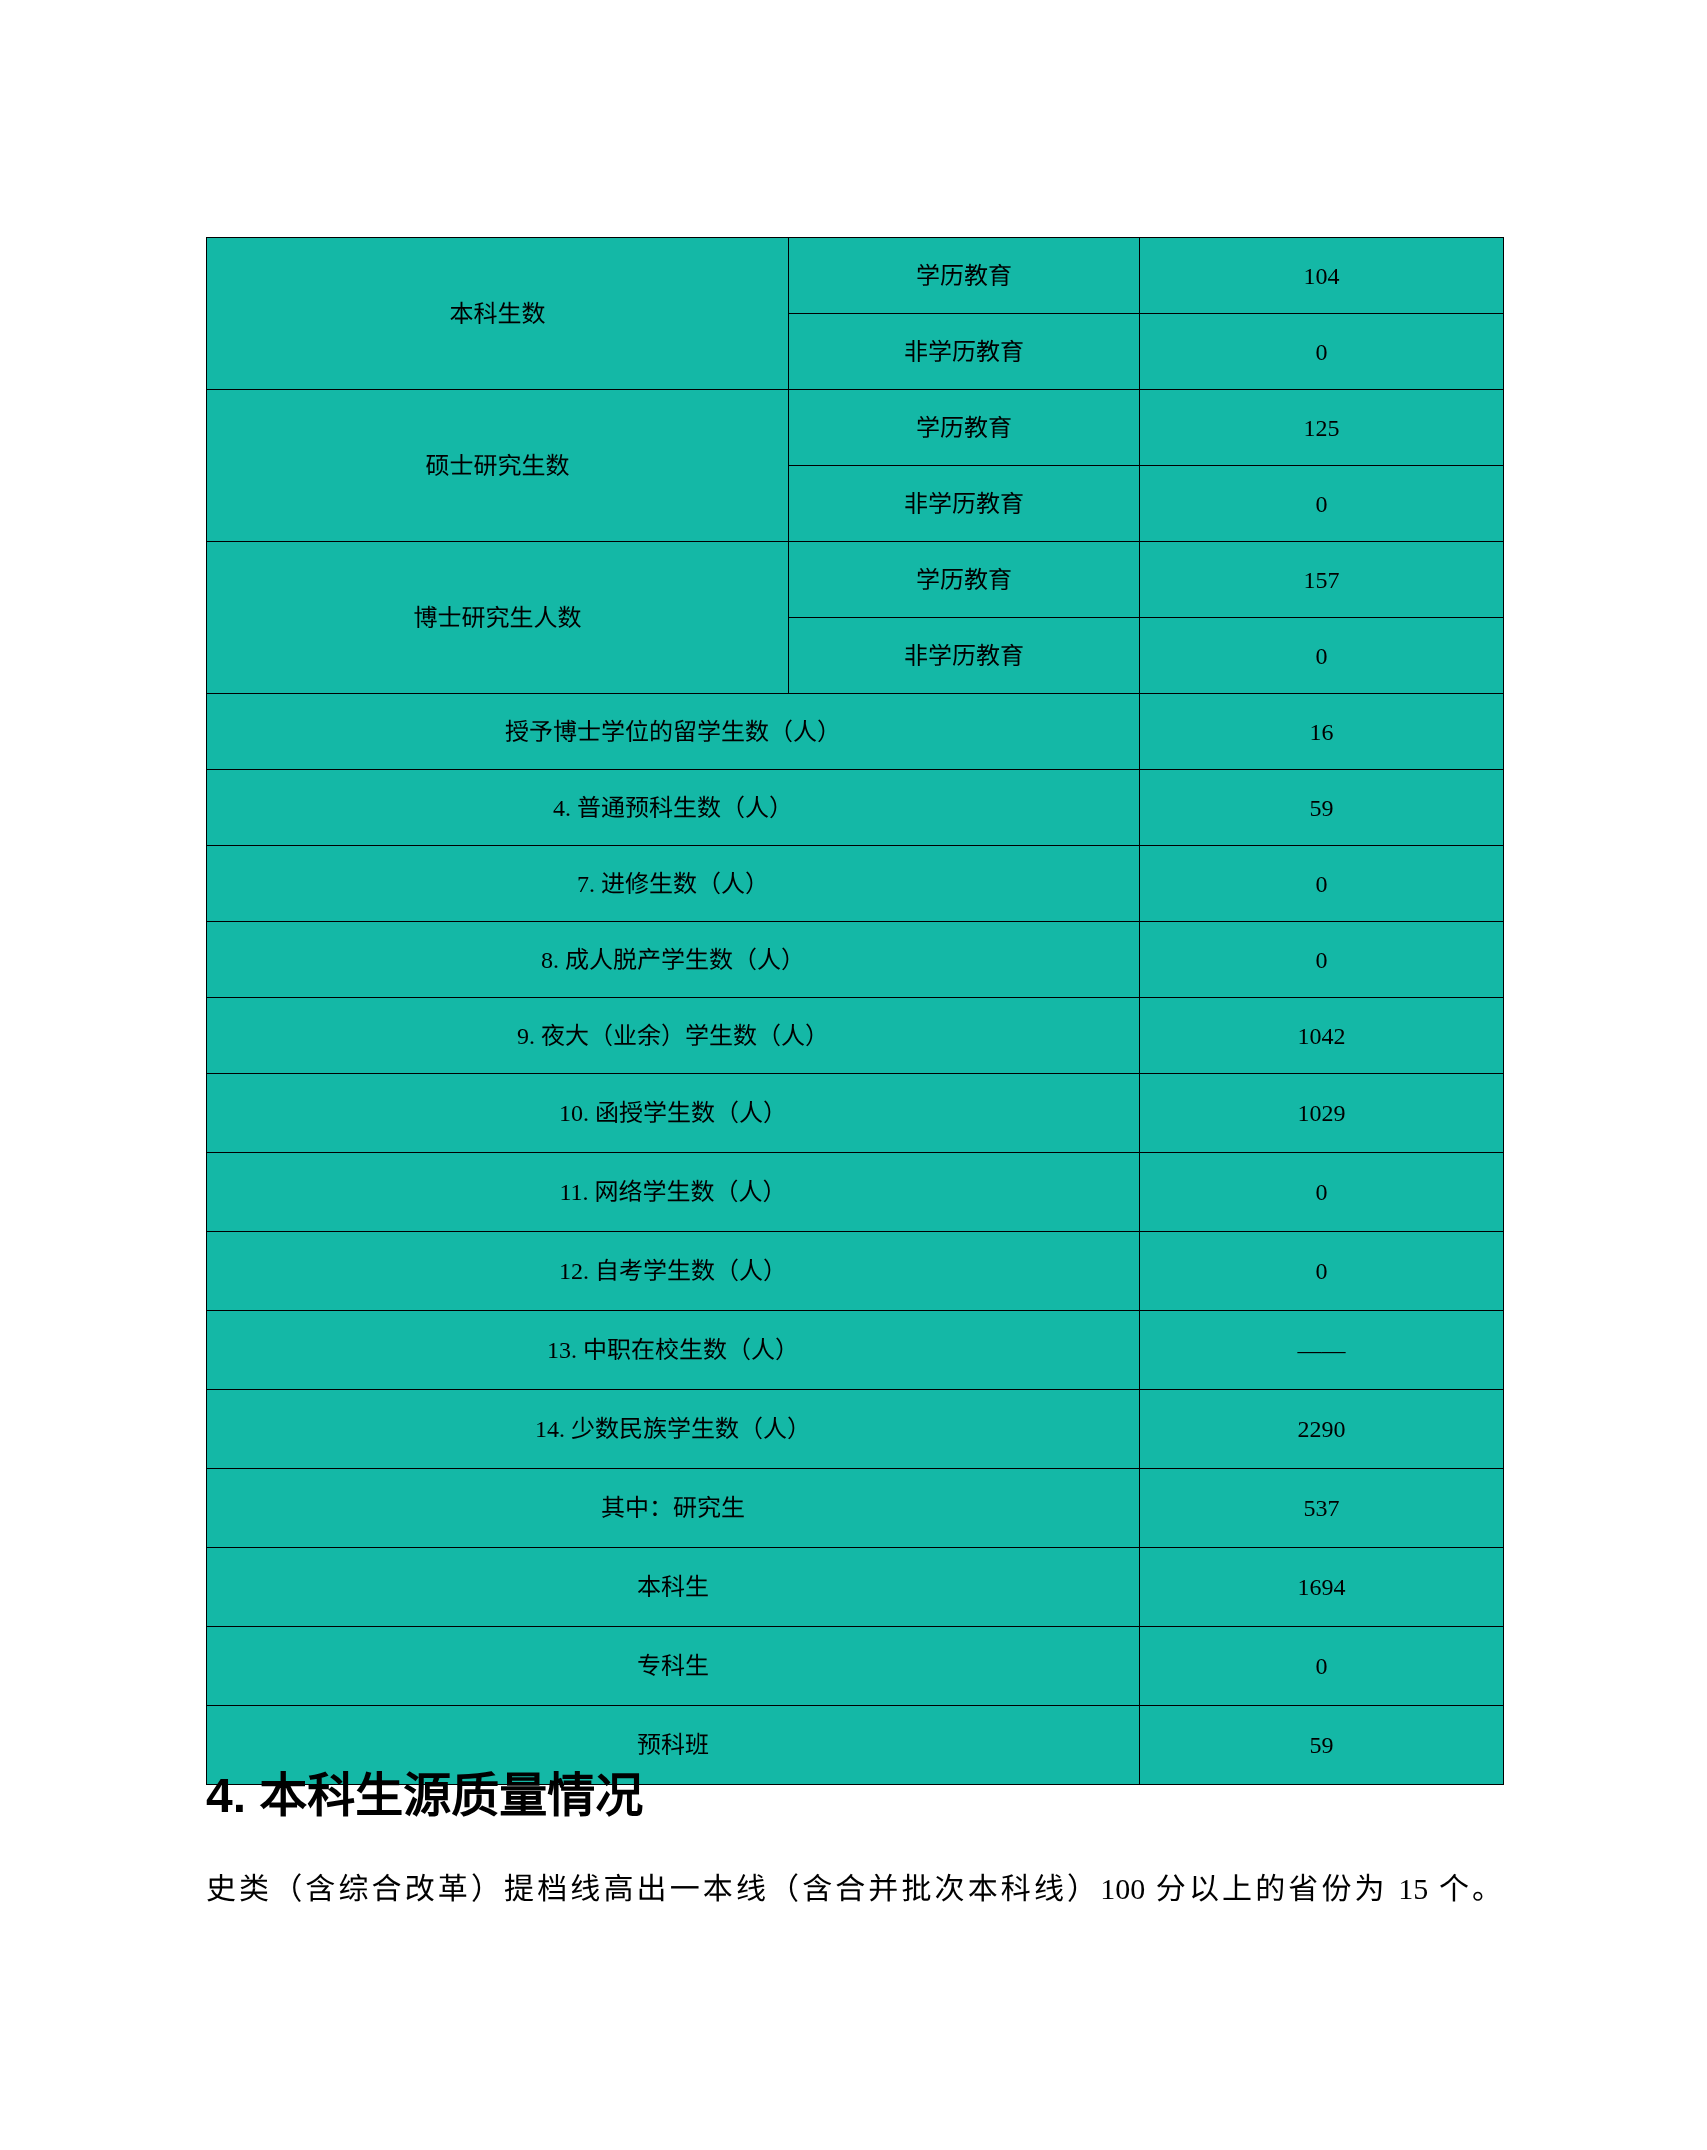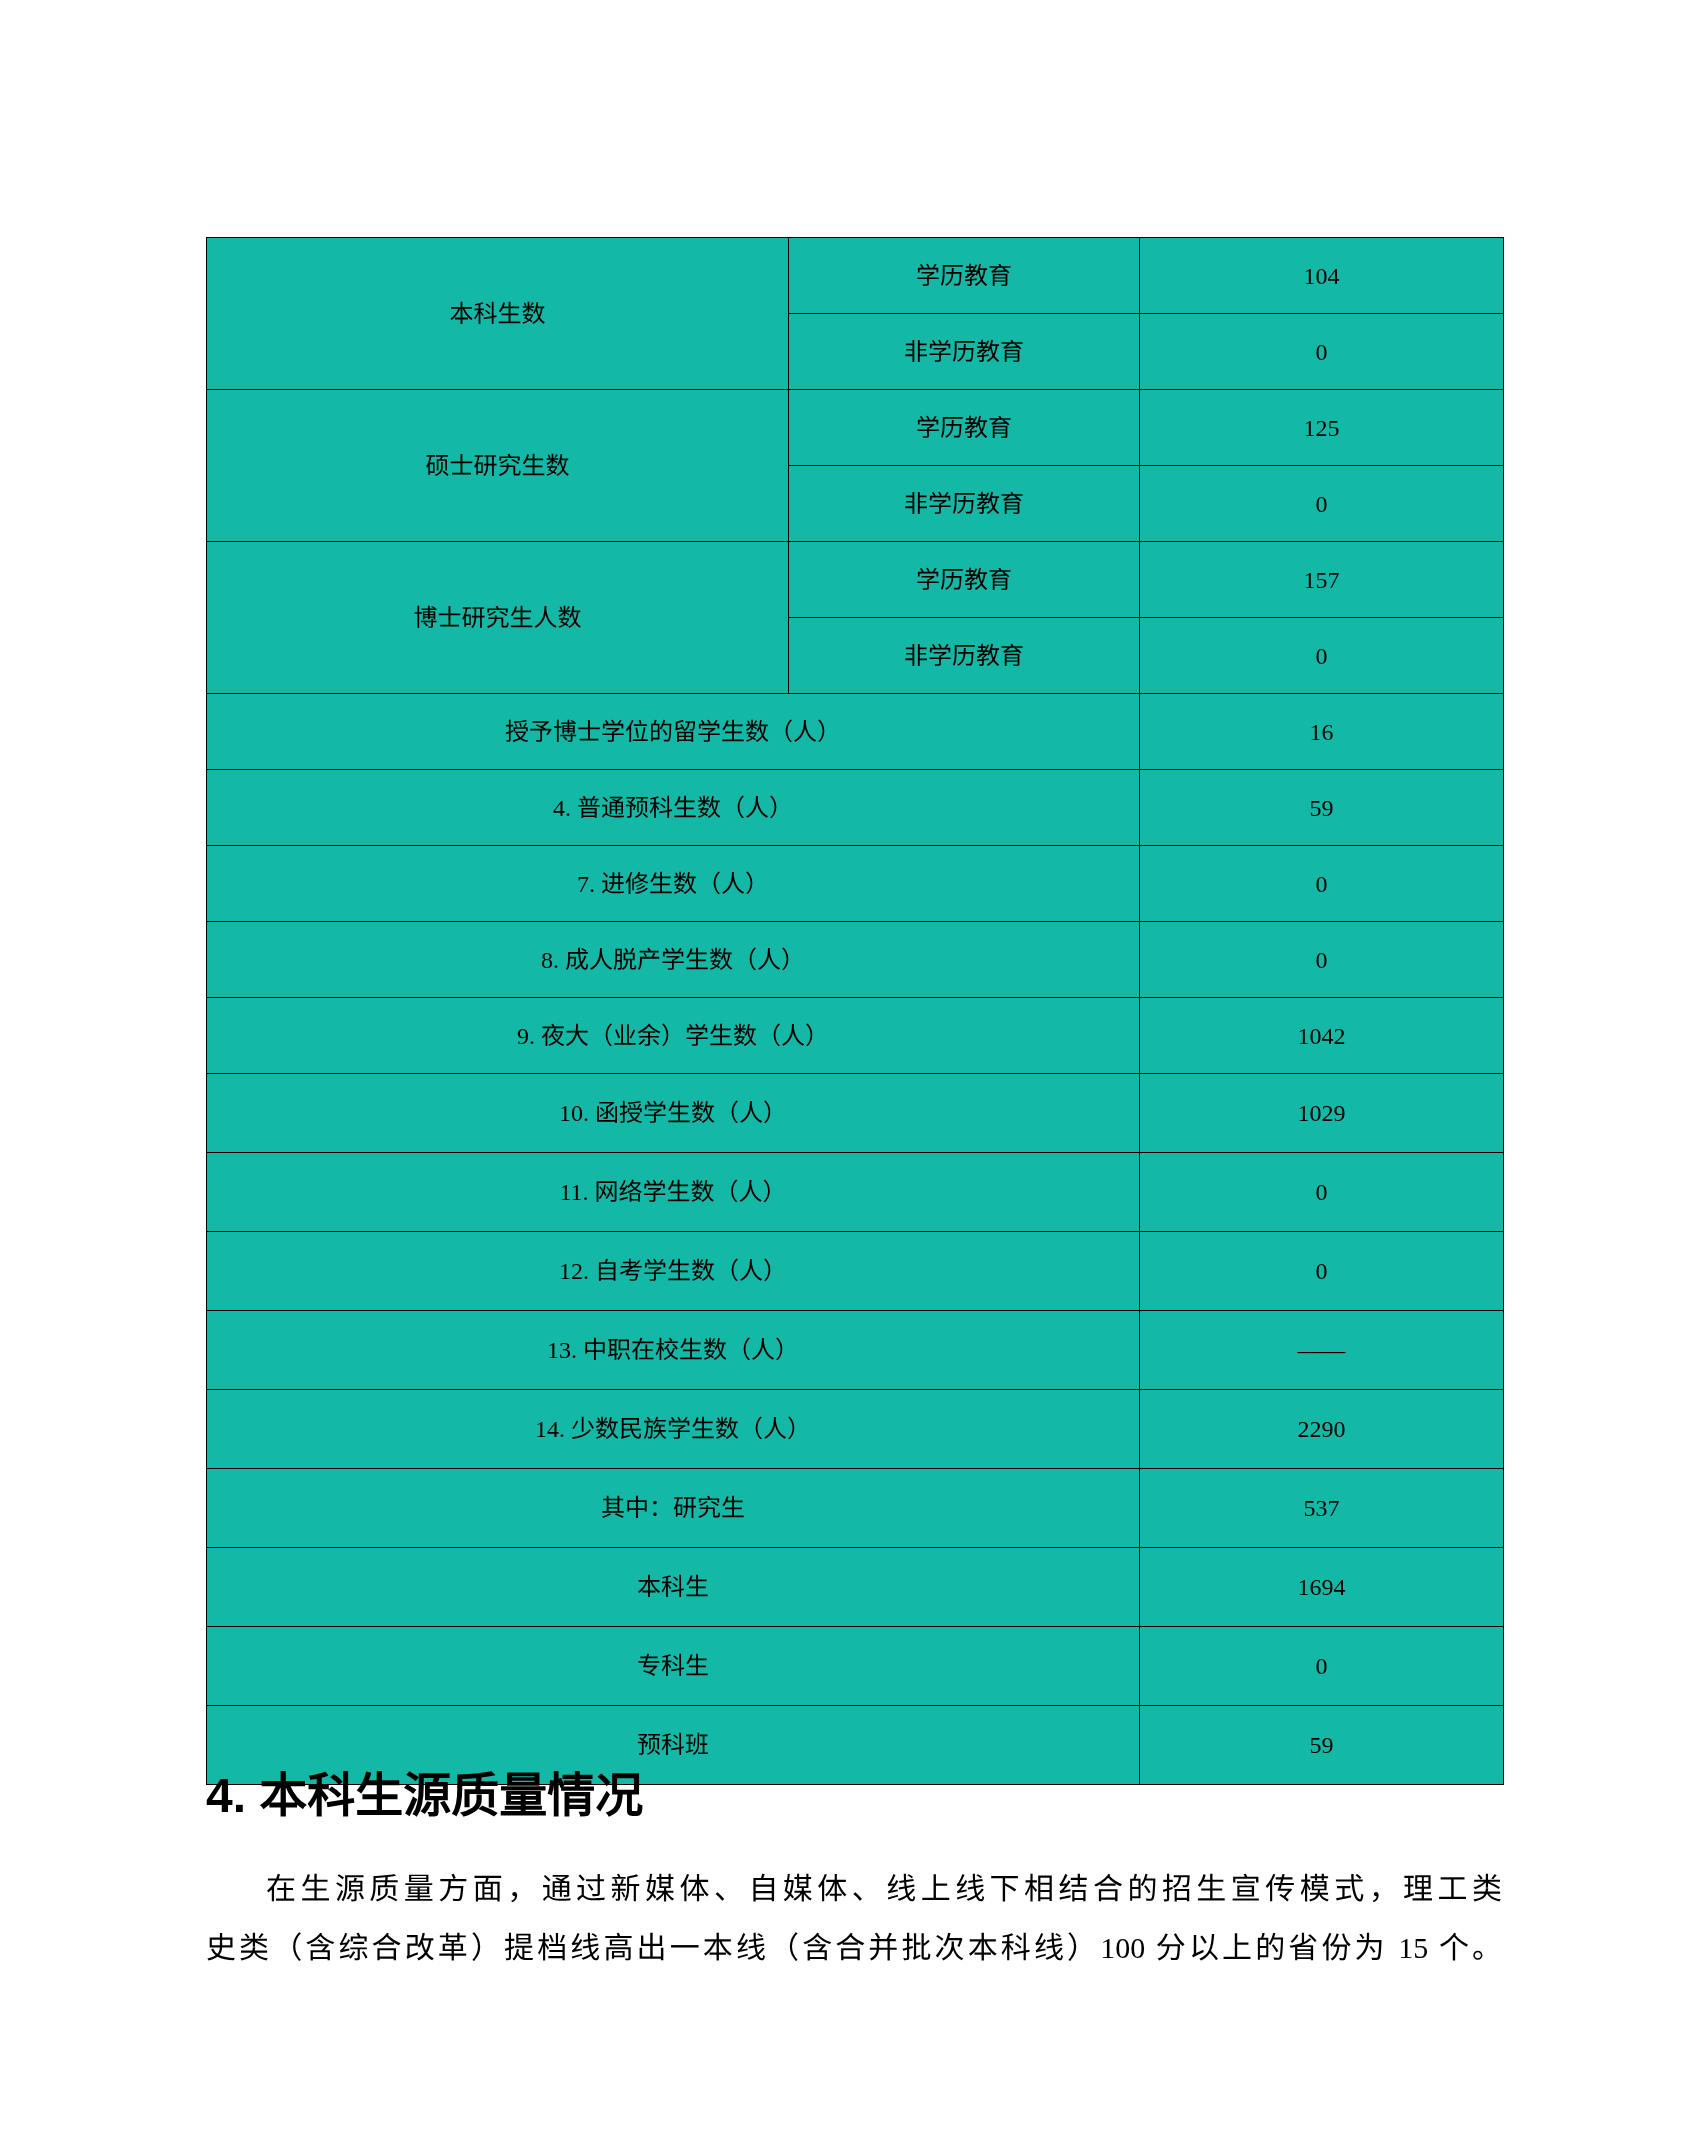--- a/index.html
+++ b/index.html
@@ -152,18 +152,17 @@
       <tr class="h181">
         <td class="lab pad-deep" colspan="2">预科班</td>
         <td class="ctr">59</td>
       </tr>
     </tbody>
   </table>
 
   <div class="section-heading">4. 本科生源质量情况</div>
 
   <div class="body-text">
-    <div class="tline first">在生源质量方面，通过新媒体、自媒体、线上线下相结合的招生宣传模式，理工类</div>
     <div class="tline">史类（含综合改革）提档线高出一本线（含合并批次本科线）100 分以上的省份为 15 个。</div>
   </div>
 
 </div>
 
 
 </body></html>

